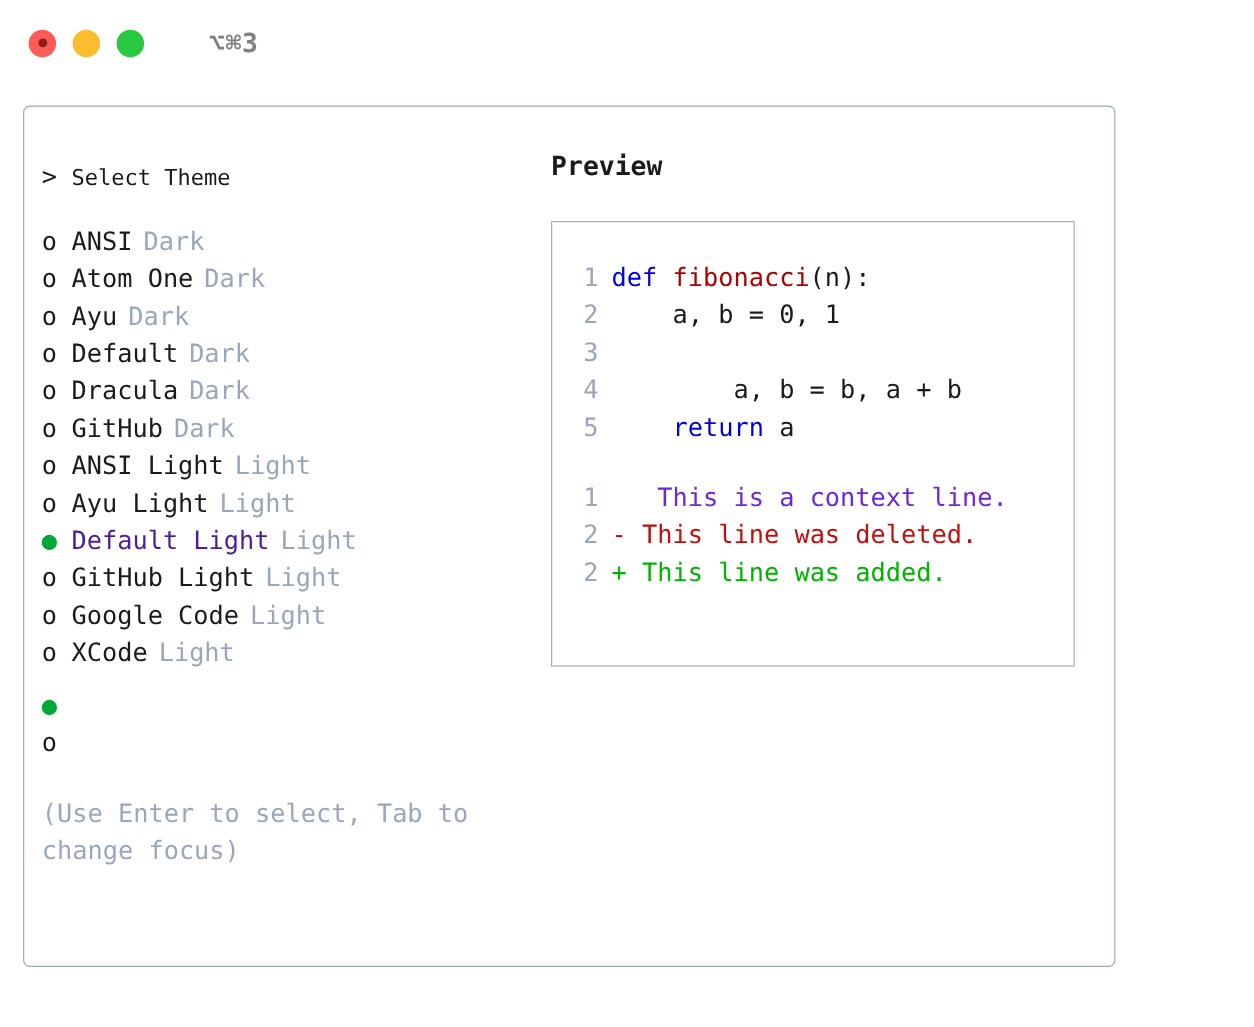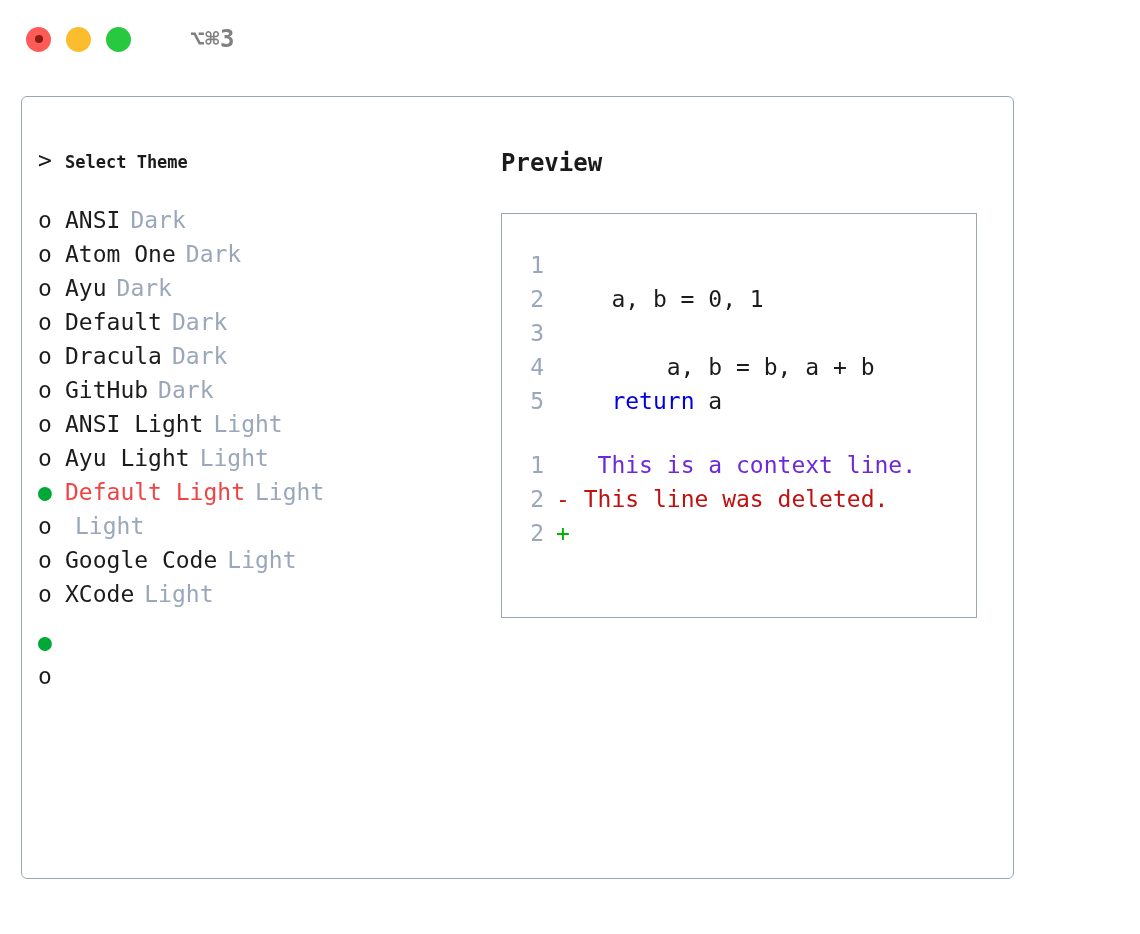--- a/index.html
+++ b/index.html
@@ -111,45 +111,45 @@
     flex: 0 0 27px;
     color: #1b1b1b;
     font-size: 23px;
     line-height: 1;
   }
   .marker.bullet-filled {
     color: #00a838;
   }
   .label { color: #1b1b1b; }
   .label.bold { font-weight: bold; }
-  .label.sel  { color: #ef4444; }
+  .label.sel  { color: #4c1d95; }
   .tag {
     color: #9aa7bb;
     margin-left: 10px;
     margin-top: 24px;
   }
 
-  .header-row .label { font-weight: bold; font-size: 17px; }
+  .header-row .label { font-weight: normal; font-size: 20px; }
 
   .spacer-lg { height: 40px; }
   .spacer-md { height: 24px; }
 
   .hint {
     color: #9aa7bb;
     font-size: 23px;
     line-height: 34px;
     width: 410px;
     white-space: pre-wrap;
   }
 
   
   .right-col {
     position: absolute;
     left: 479px;
-    top: 52px;
+    top: 40px;
     width: 490px;
   }
   .preview-title {
     font-size: 24px;
     font-weight: bold;
     color: #1b1b1b;
     margin-bottom: 36px;
     white-space: pre;
   }
   .preview-box {
@@ -258,20 +258,21 @@
         </div>
 
         <div class="row">
           <span class="marker bullet-filled">●</span>
           <span class="label sel">Default Light</span>
           <span class="tag">Light</span>
         </div>
 
         <div class="row">
           <span class="marker">o</span>
+          <span class="label">GitHub Light</span>
           <span class="tag">Light</span>
         </div>
 
         <div class="row">
           <span class="marker">o</span>
           <span class="label">Google Code</span>
           <span class="tag">Light</span>
         </div>
 
         <div class="row">
@@ -286,29 +287,31 @@
         <div class="row">
           <span class="marker bullet-filled">●</span>
         </div>
 
         <div class="row">
           <span class="marker">o</span>
         </div>
 
         <div class="spacer-md"></div>
 
+        <div class="hint">(Use Enter to select, Tab to change focus)</div>
       </div>
 
       <div class="right-col">
         <div class="preview-title">Preview</div>
 
         <div class="preview-box">
 
           <div class="code-line">
             <span class="ln">1</span>
+            <span class="code-text"><span class="tok-kw">def </span><span class="tok-fn">fibonacci</span><span class="tok-txt">(n):</span></span>
           </div>
 
           <div class="code-line">
             <span class="ln">2</span>
             <span class="code-text"><span class="tok-txt">    a, b = 0, 1</span></span>
           </div>
 
           <div class="code-line">
             <span class="ln">3</span>
           </div>
@@ -333,20 +336,21 @@
 
           <div class="code-line">
             <span class="ln">2</span>
             <span class="code-text diff-del">-</span>
             <span class="code-text diff-del"> This line was deleted.</span>
           </div>
 
           <div class="code-line">
             <span class="ln">2</span>
             <span class="code-text diff-add">+</span>
+            <span class="code-text diff-add"> This line was added.</span>
           </div>
 
         </div>
       </div>
 
     </div>
   </div>
 </div>
 
 </body></html>

